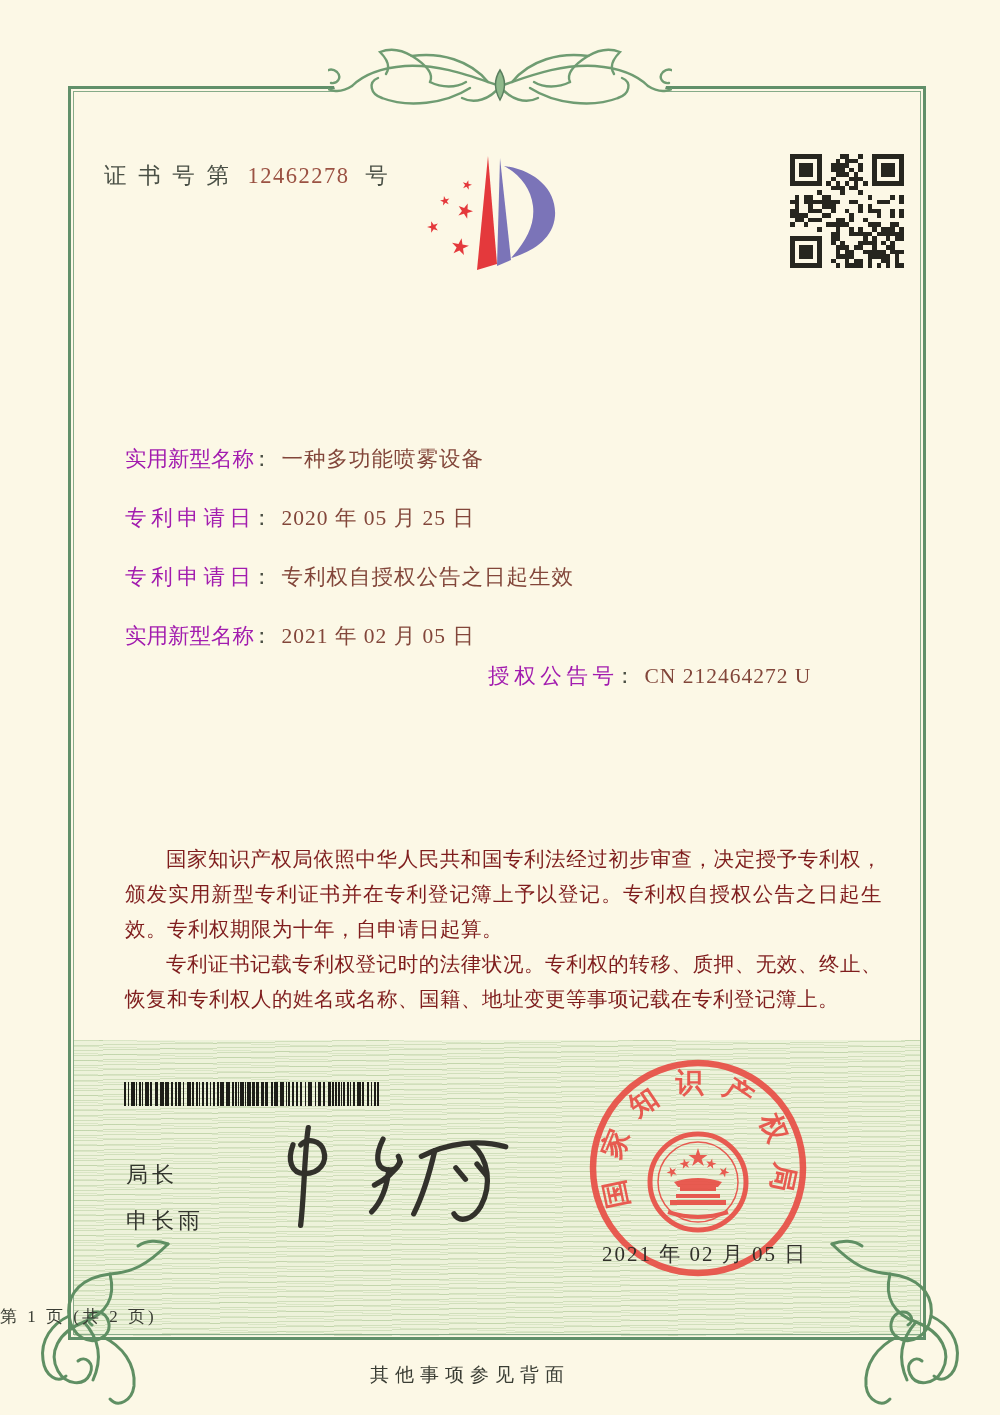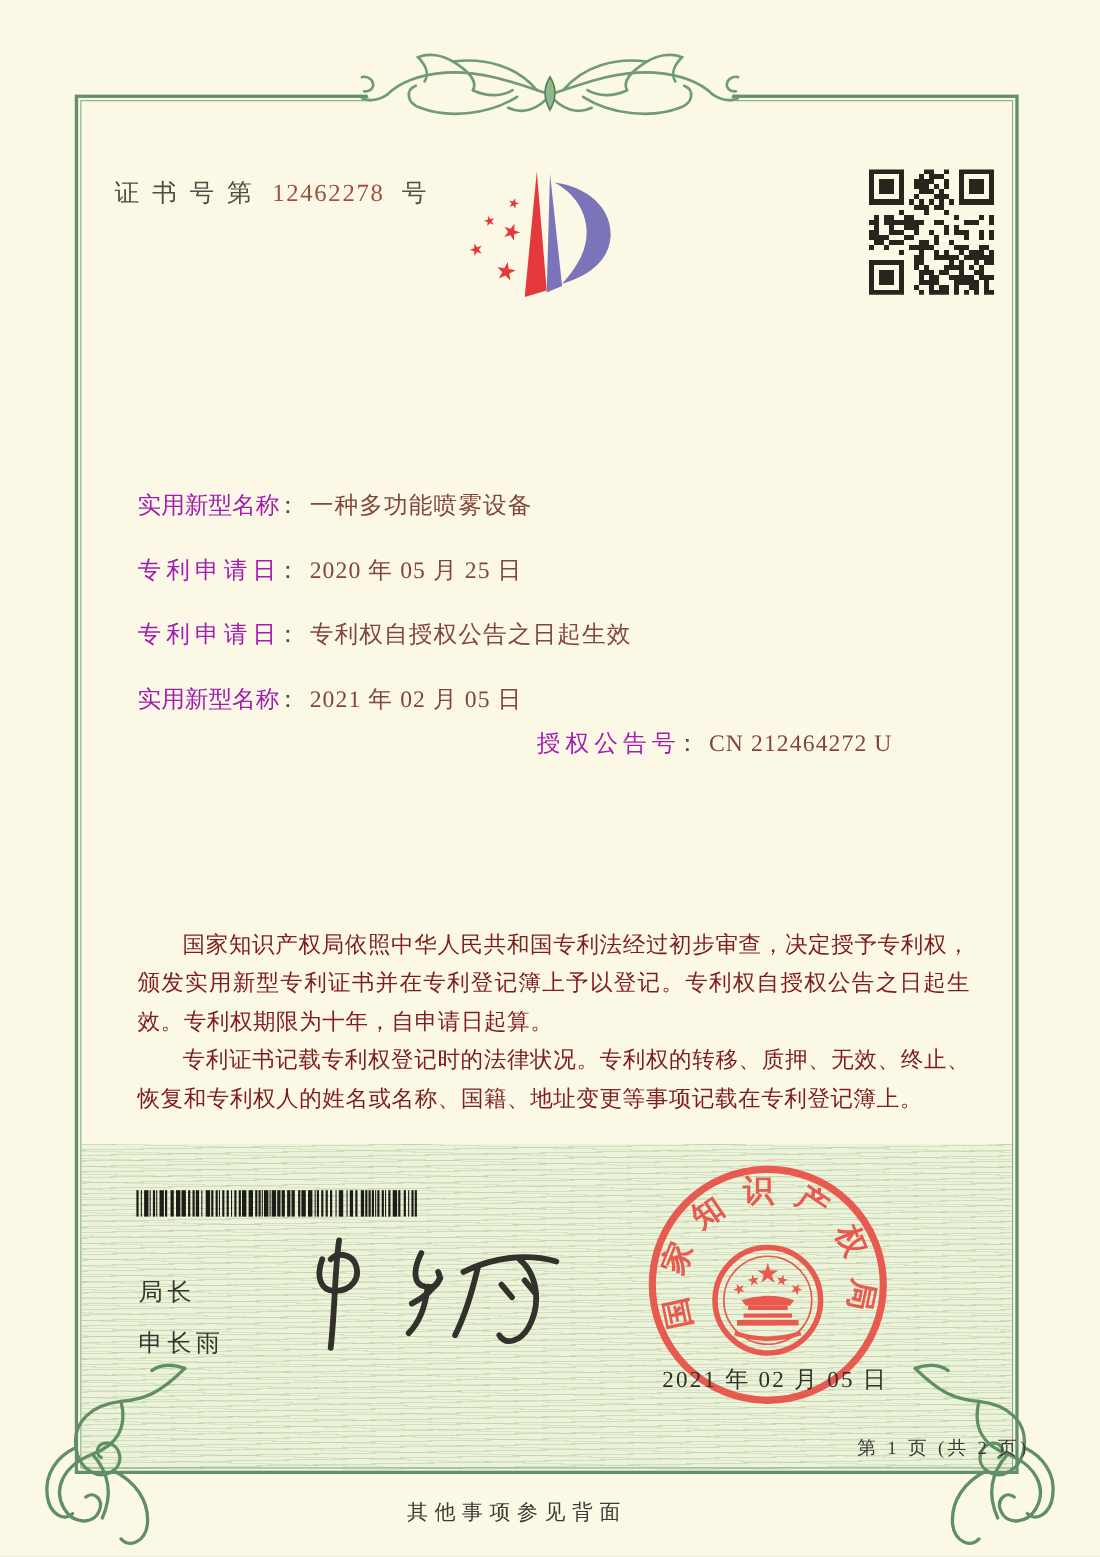--- a/index.html
+++ b/index.html
@@ -48,21 +48,21 @@
   .barcode{position:absolute;left:124px;top:1082px;width:262px;height:24px;
            display:flex;align-items:stretch;z-index:4;}
   .barcode div{background:#1d1d18;height:100%;}
   .director{position:absolute;left:126px;top:1152px;z-index:4;
             font-size:22px;line-height:46px;letter-spacing:4px;color:#33362e;}
   .signature{position:absolute;left:268px;top:1118px;z-index:4;}
   .seal{position:absolute;left:582px;top:1052px;z-index:5;opacity:.88;}
   .seal-date{position:absolute;left:602px;top:1240px;z-index:6;
              font-size:21px;letter-spacing:2px;color:#30302a;}
   .pageinfo{position:absolute;left:0;right:64px;top:1305px;z-index:4;
-            text-align:right;font-size:17px;letter-spacing:3px;color:#3a3d34;}
+            text-align:left;font-size:17px;letter-spacing:3px;color:#3a3d34;}
   .backnote{position:absolute;left:0;right:60px;top:1362px;z-index:3;
             text-align:center;font-size:19px;letter-spacing:6px;color:#3a3d34;}
   .ornament{position:absolute;z-index:3;}
   .orn-top{left:328px;top:46px;}
   .orn-bl{left:8px;top:1238px;}
   .orn-br{left:824px;top:1238px;transform:scaleX(-1);}
 </style>
 </head>
 <body>
 

